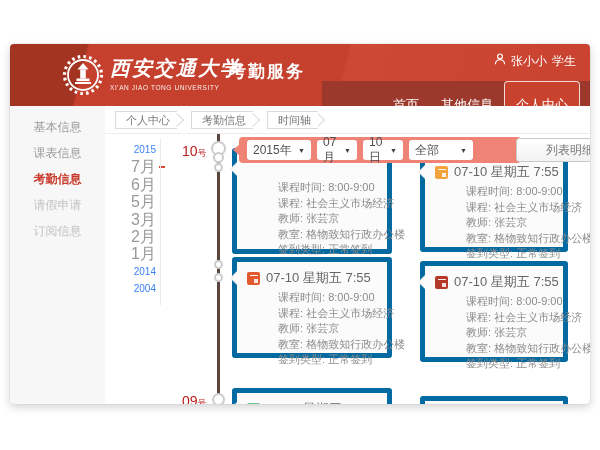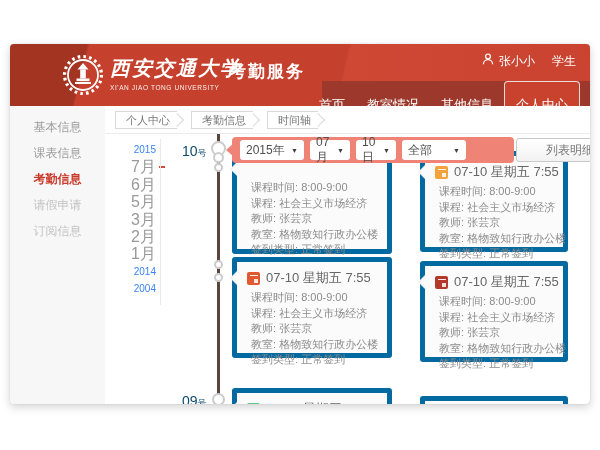--- a/index.html
+++ b/index.html
@@ -15,21 +15,21 @@
   .hdr{
     position:absolute; left:0; top:0; right:0; height:62px;
     background:linear-gradient(104deg,#a33421 0%, #a33421 13%, #c5402d 13.4%, #c5402d 57%, #ce4834 57.4%, #ca4330 100%);
   }
   .logo{ position:absolute; left:52px; top:10px; width:42px; height:42px; }
   .uni{ position:absolute; left:100px; top:11px; color:#fff; }
   .uni-cn{ font-family:"Liberation Serif","DejaVu Serif",serif; font-style:italic; font-weight:bold; font-size:20px; letter-spacing:2px; white-space:nowrap; }
   .uni-en{ font-size:6.5px; letter-spacing:.6px; margin-top:2px; opacity:.92; white-space:nowrap; }
   .app-title{ position:absolute; left:219px; top:16px; color:#fff; font-size:17px; font-weight:bold; letter-spacing:2px; }
   .user{ position:absolute; right:14px; top:9px; display:flex; align-items:flex-start; gap:5px; color:#fff; font-size:12px; }
-  .user .role{ margin-left:12px; }
+  .user .role{ margin-left:0; }
   .navstrip{
     position:absolute; right:0; bottom:0; height:25px; width:268px; background:#9c392c;
     display:flex; justify-content:flex-end; align-items:stretch; padding-right:10px;
   }
   .tab{ color:#fff; font-size:13px; line-height:25px; padding:11px 11px; cursor:default; white-space:nowrap; }
   .tab.active{
     background:#c8422e; border:1px solid #f0dcd6; border-bottom:none;
     border-radius:4px 4px 0 0; line-height:24px;
   }
 
@@ -56,26 +56,26 @@
   
   .ynav{ position:absolute; left:98px; top:97px; width:48px; text-align:right; }
   .ynav .item{ position:relative; height:17.4px; line-height:17.4px; font-size:16px; color:#999; }
   .ynav .year{ font-size:10px; color:#3b82f6; }
   .ynav .item.active::after{ content:""; position:absolute; right:-9px; top:8px; width:6px; height:2px; background:#d74a33; }
   .yseparator{ position:absolute; left:150px; top:95px; width:1px; height:166px; background:#e9e9e9; }
 
   
   .tline{ position:absolute; left:207px; top:90px; width:2.5px; height:270px; background:#5a463c; }
   .node{ position:absolute; background:#fff; border:2px solid #cccccc; border-radius:50%; z-index:3; }
-  .day{ position:absolute; color:#0c4a6e; font-size:14px; }
+  .day{ position:absolute; color:#b91c1c; font-size:14px; }
   .day .unit{ font-size:9px; }
 
   
   .filter{
-    position:absolute; left:222px; top:93px; width:282px; height:26px; background:#ee8376;
+    position:absolute; left:229px; top:93px; width:282px; height:26px; background:#ee8376;
     border-radius:4px; display:flex; align-items:center; gap:6px; padding:0 8px; z-index:6;
   }
   .filter::before{
     content:""; position:absolute; left:-6px; top:7px;
     border:6px solid transparent; border-left:none; border-right:7px solid #ee8376;
   }
   .fsel{
     background:#fff; border-radius:3px; height:20px; display:flex; align-items:center;
     justify-content:space-between; padding:0 6px; font-size:12px; color:#4f4f4f; cursor:default;
   }
@@ -98,21 +98,21 @@
   }
   .card::after{
     content:""; position:absolute; left:-5px; top:10px;
     border:6px solid transparent; border-left:none; border-right:6px solid #fbfbfb;
   }
   .chead{ display:flex; align-items:center; gap:6px; padding:7px 8px 3px 10px; font-size:13px; color:#666; white-space:nowrap; }
   .cicon{ width:13px; height:13px; border-radius:2px; position:relative; flex:none; }
   .cicon::before{ content:""; position:absolute; left:2.5px; top:3px; width:8px; height:1.5px; background:rgba(255,255,255,.9); }
   .cicon::after{ content:""; position:absolute; right:2px; bottom:2px; width:4px; height:4px; background:rgba(255,255,255,.85); }
   .crows{ padding:0 8px 8px 14px; }
-  .crow{ font-size:11px; line-height:15.5px; color:#8c8c8c; white-space:nowrap; }
+  .crow{ font-size:11px; line-height:15.5px; color:#8c8c8c; white-space:nowrap;margin-left:27px; }
   .card.headless .crows{ padding-top:27px; }
 </style>
 </head>
 <body>
 
 <div class="app-window">
 
   <div class="hdr">
     <svg class="logo" viewBox="0 0 42 42">
       <circle cx="21" cy="21" r="18.5" fill="none" stroke="#fff" stroke-width="3.2" stroke-dasharray="2.6 3.2"></circle>
@@ -132,21 +132,20 @@
       <svg width="12" height="12" viewBox="0 0 12 12">
         <circle cx="6" cy="3.4" r="2.4" fill="none" stroke="#fff" stroke-width="1.2"></circle>
         <path d="M1.4 11.3 a4.6 4.6 0 0 1 9.2 0" fill="none" stroke="#fff" stroke-width="1.2"></path>
       </svg>
       <span>张小小</span>
       <span class="role">学生</span>
     </div>
 
     <div class="navstrip">
       <div class="tab">首页</div>
-      <div class="tab">教室情况</div>
       <div class="tab">其他信息</div>
       <div class="tab active">个人中心</div>
     </div>
   </div>
 
   <div class="sidebar">
     <div class="side-item">基本信息</div>
     <div class="side-item">课表信息</div>
     <div class="side-item active">考勤信息</div>
     <div class="side-item dim">请假申请</div>

